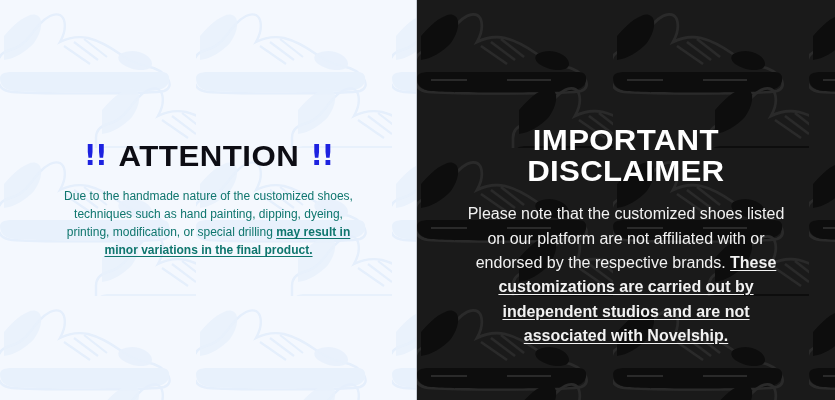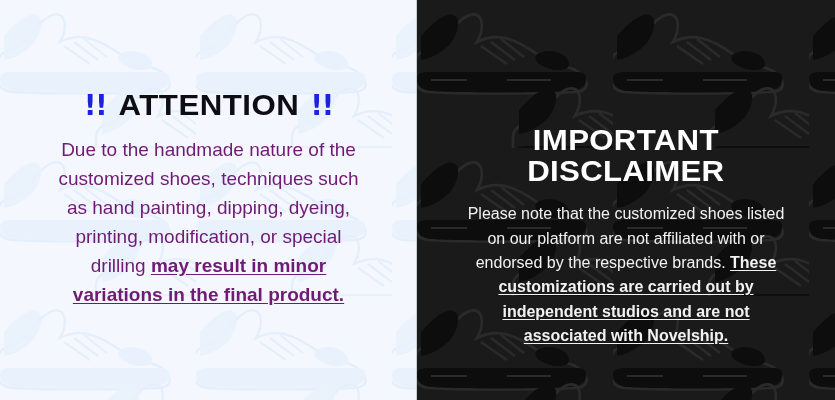--- a/index.html
+++ b/index.html
@@ -121,23 +121,23 @@
     transform: scaleX(1.04);
   }
 
   
   .body-text {
     text-align: center;
     margin: 0;
   }
 
   .panel-left .body-text {
-    font-size: 19px;
+    font-size: 12px;
     line-height: 1.52;
-    color: #701a75;
+    color: #0f766e;
     max-width: 312px;
   }
 
   .panel-right .body-text {
     font-size: 16px;
     line-height: 1.52;
     color: #f2f2f2;
     max-width: 322px;
   }
 

